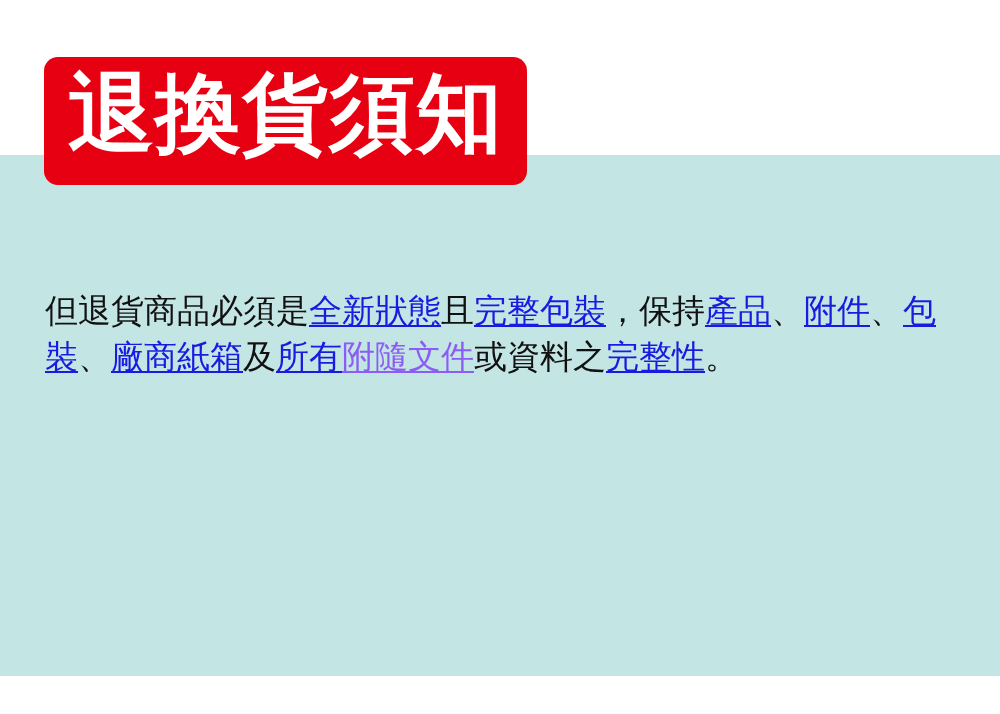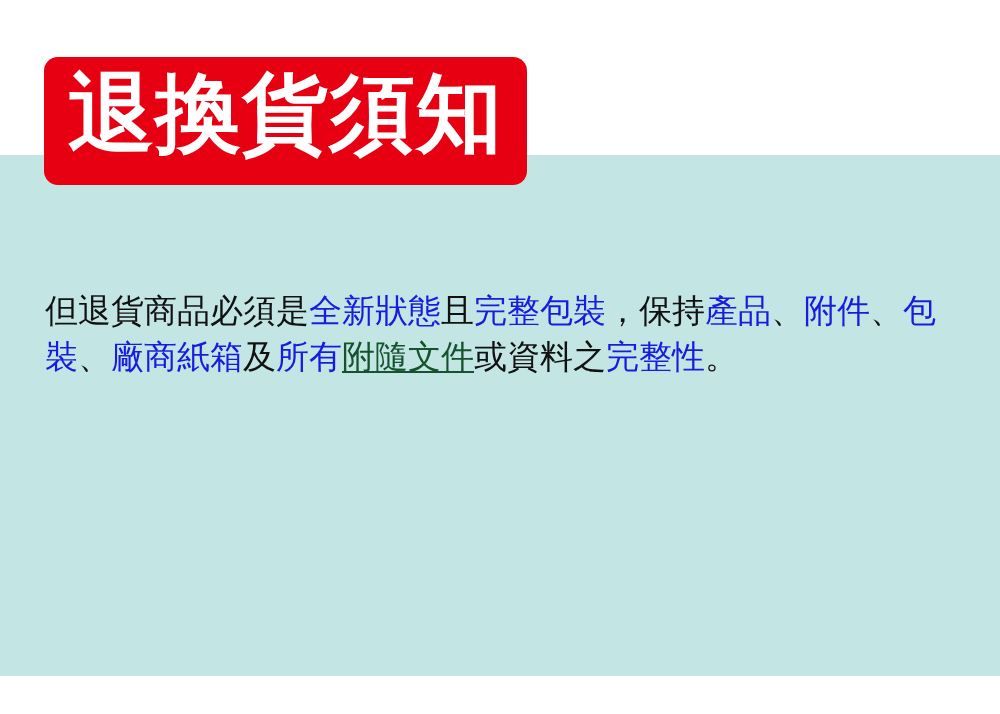--- a/index.html
+++ b/index.html
@@ -82,32 +82,33 @@
   
   .run-plain {
     color: #111111;
   }
   .run-red {
     color: #ee1111;
     font-weight: 700;
   }
   .run-blue-u {
     color: #1a1ae0;
+    text-decoration: underline;
     text-decoration-thickness: 2px;
     text-underline-offset: 3px;
   }
   .run-blue-bold-u {
     color: #1a1ae0;
     font-weight: 700;
     text-decoration: underline;
     text-decoration-thickness: 3px;
     text-underline-offset: 3px;
   }
   .run-black-u {
-    color: #14532d;
+    color: #8b5cf6;
     text-decoration: underline;
     text-decoration-thickness: 2px;
     text-underline-offset: 3px;
   }
   .run-blue-big-u {
     color: #1a1ae0;
     font-weight: 700;
     font-size: 37px;
     text-decoration: underline;
     text-decoration-thickness: 3px;

